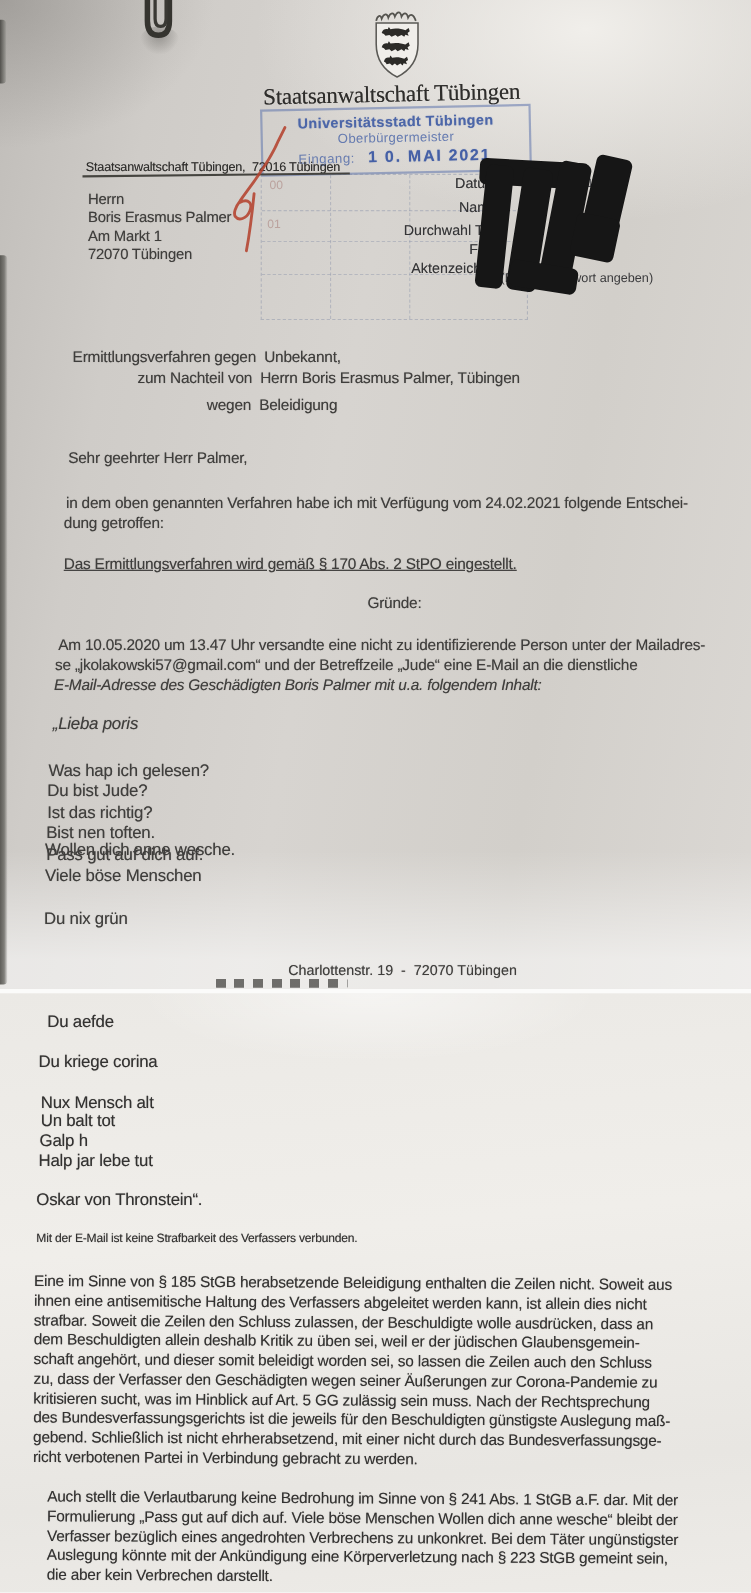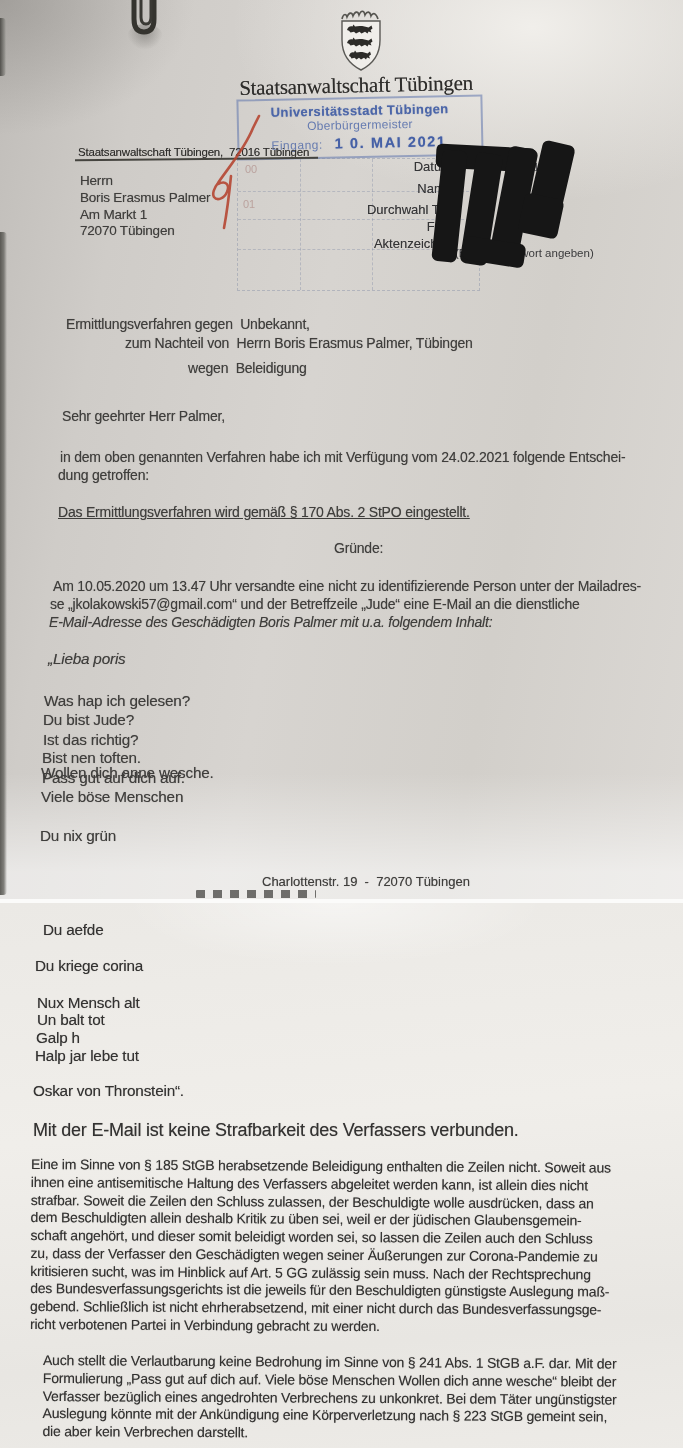--- a/index.html
+++ b/index.html
@@ -187,21 +187,21 @@
 
     <div class="ln q" style="left:43px;top:18px;">Du aefde</div>
     <div class="ln q" style="left:23px;top:54px;margin-left:12px;">Du kriege corina</div>
     <div class="ln q" style="left:37px;top:91px;">Nux Mensch alt</div>
     <div class="ln q" style="left:37px;top:108px;">Un balt tot</div>
     <div class="ln q" style="left:36px;top:126px;">Galp h</div>
     <div class="ln q" style="left:35px;top:144px;">Halp jar lebe tut</div>
 
     <div class="ln q" style="left:33px;top:179px;">Oskar von Thronstein“.</div>
 
-    <div class="ln" style="left:33px;top:217px;font-size:18px;">Mit der E-Mail ist keine Strafbarkeit des Verfassers verbunden.</div>
+    <div class="ln" style="left:33px;top:217px;font-size:11px;">Mit der E-Mail ist keine Strafbarkeit des Verfassers verbunden.</div>
 
     <div class="para" style="left:31px;top:253px;">
       <div class="ln">Eine im Sinne von § 185 StGB herabsetzende Beleidigung enthalten die Zeilen nicht. Soweit aus</div>
       <div class="ln">ihnen eine antisemitische Haltung des Verfassers abgeleitet werden kann, ist allein dies nicht</div>
       <div class="ln">strafbar. Soweit die Zeilen den Schluss zulassen, der Beschuldigte wolle ausdrücken, dass an</div>
       <div class="ln">dem Beschuldigten allein deshalb Kritik zu üben sei, weil er der jüdischen Glaubensgemein-</div>
       <div class="ln">schaft angehört, und dieser somit beleidigt worden sei, so lassen die Zeilen auch den Schluss</div>
       <div class="ln">zu, dass der Verfasser den Geschädigten wegen seiner Äußerungen zur Corona-Pandemie zu</div>
       <div class="ln">kritisieren sucht, was im Hinblick auf Art. 5 GG zulässig sein muss. Nach der Rechtsprechung</div>
       <div class="ln">des Bundesverfassungsgerichts ist die jeweils für den Beschuldigten günstigste Auslegung maß-</div>

